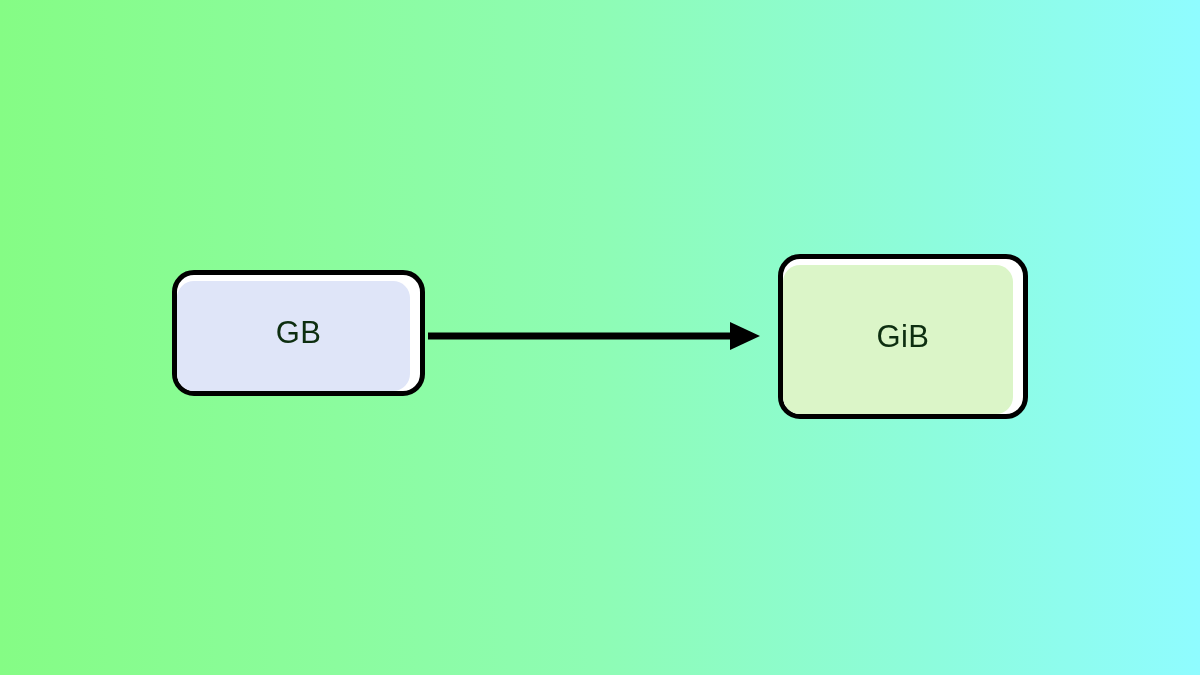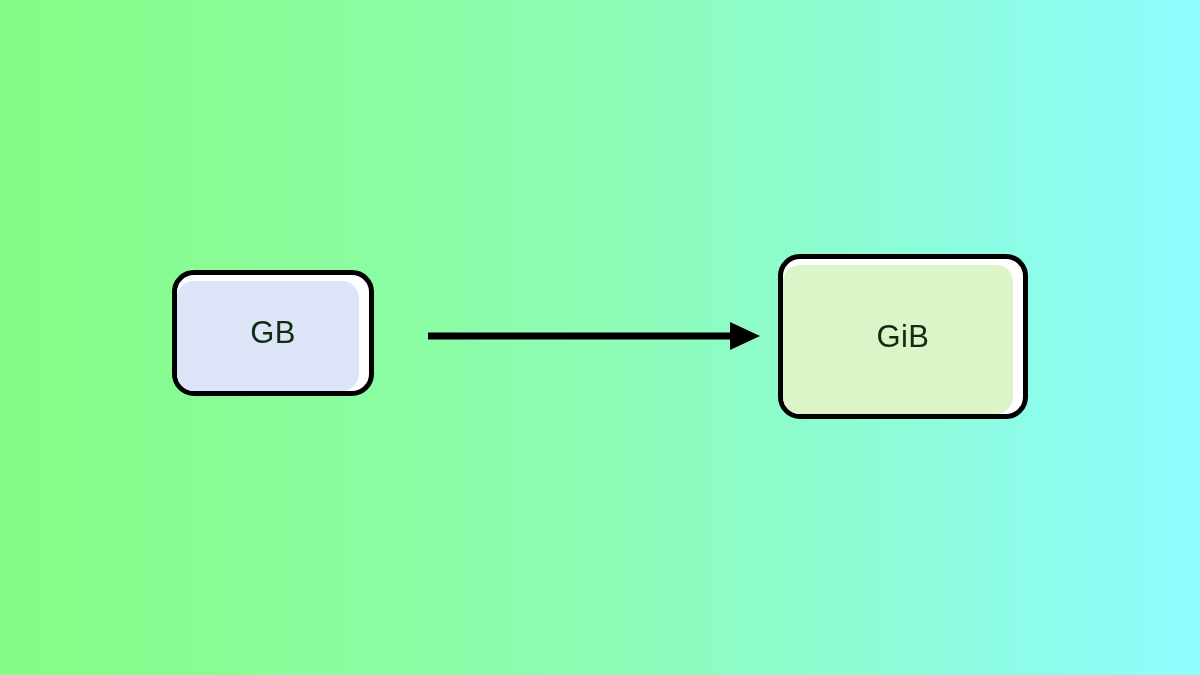--- a/index.html
+++ b/index.html
@@ -61,21 +61,21 @@
     font-size: 31px;
     font-weight: 400;
     letter-spacing: 0.4px;
     color: #0d2e10;
     white-space: nowrap;
   }
 
   #node-gb {
     left: 172px;
     top: 270px;
-    width: 202px;
+    width: 253px;
     height: 126px;
   }
   #node-gb .node-fill { background: #dfe5f8; }
   #node-gb::before    { background: #dfe5f8; }
 
   #node-gib {
     left: 778px;
     top: 254px;
     width: 250px;
     height: 165px;

